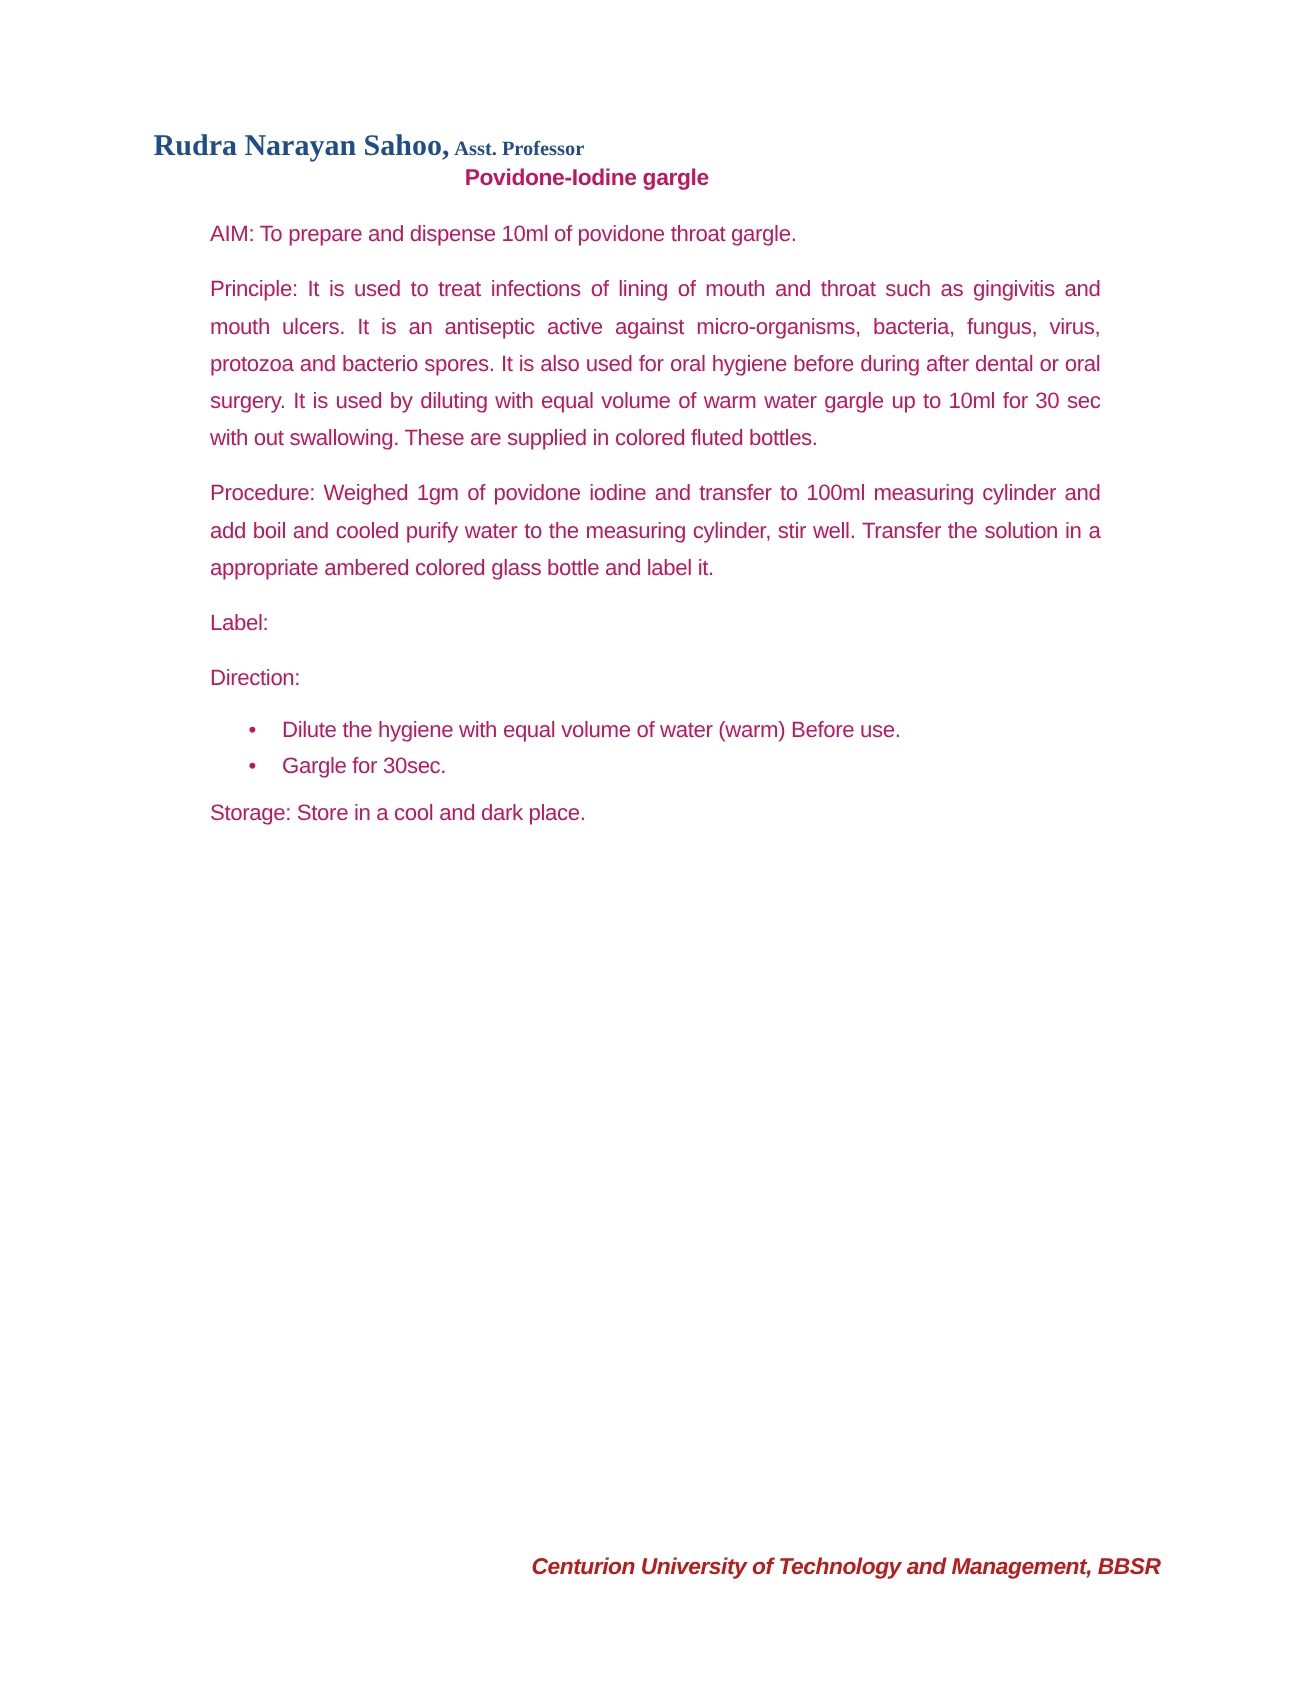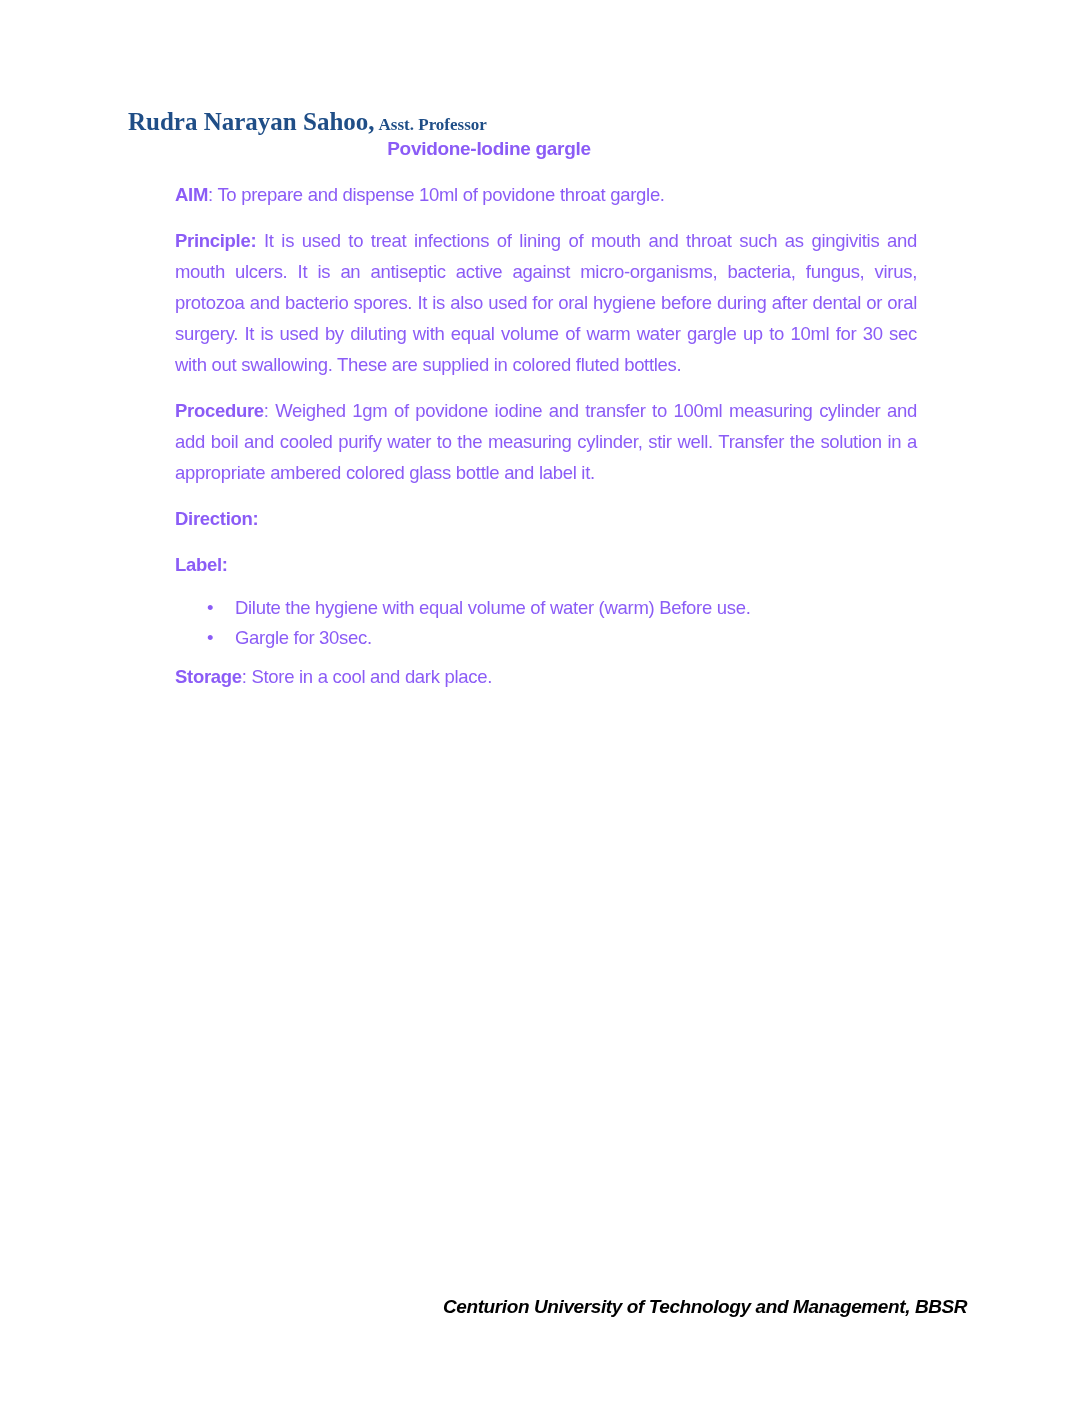--- a/index.html
+++ b/index.html
@@ -8,55 +8,55 @@
     position: absolute; left: 128px; top: 66px;
     font-family: "Liberation Serif", serif; font-weight: bold; color: #1f4e87;
     white-space: nowrap;
     margin-top: 42px;
   }
   .header .name { font-size: 25px; }
   .header .role { font-size: 17px; }
   .doc {
     position: absolute; left: 175px; top: 138px; width: 742px;
     font-family: "Liberation Sans Narrow", "Liberation Sans", sans-serif;
-    color: #8b5cf6; font-size: 18.5px; letter-spacing: -0.3px;
+    color: #be185d; font-size: 18.5px; letter-spacing: -0.3px;
   }
   .title { text-align: center; font-weight: bold; font-size: 19px; margin: 0 0 19px 0; padding-left: 0; position: relative; left: -57px; }
   p { margin: 0 0 15px 0; line-height: 31px; text-align: justify; }
-  b { font-weight: bold; }
+  b { font-weight: normal; }
   ul { margin: -2px 0 8px 0; padding-left: 60px; list-style: none; }
   li { position: relative; line-height: 30px; }
   li .bullet { position: absolute; left: -28px; top: 0; }
   .footer {
     position: absolute; left: 443px; top: 1296px;
     font-family: "Liberation Sans", sans-serif; font-style: italic; font-weight: bold;
-    color: #000000; font-size: 19px; letter-spacing: -0.4px; white-space: nowrap;
+    color: #b91c1c; font-size: 19px; letter-spacing: -0.4px; white-space: nowrap;
   }
 </style>
 </head>
 <body>
 
 <div class="header">
   <span class="name">Rudra Narayan Sahoo,</span>
   <span class="role">Asst. Professor</span>
 </div>
 
 <div class="doc">
   <div class="title">Povidone-Iodine gargle</div>
 
   <p><b>AIM</b><span>: </span><span>To prepare and dispense 10ml of povidone throat gargle.</span></p>
 
 
   <p><b>Principle:</b><span> </span><span>It is used to treat infections of lining of mouth and throat such as gingivitis and mouth ulcers. It is an antiseptic active against micro-organisms, bacteria, fungus, virus, protozoa and bacterio spores. It is also used for oral hygiene before during after dental or oral surgery. It is used by diluting with equal volume of warm water gargle up to 10ml for 30 sec with out swallowing. These are supplied in colored fluted bottles.</span></p>
 
   <p><b>Procedure</b><span>: </span><span>Weighed 1gm of povidone iodine and transfer to 100ml measuring cylinder and add boil and cooled purify water to the measuring cylinder, stir well. Transfer the solution in a appropriate ambered colored glass bottle and label it.</span></p>
 
+  <p><b>Label:</b></p>
+
   <p><b>Direction:</b></p>
-
-  <p><b>Label:</b></p>
   <ul>
     <li><span class="bullet">•</span><span>Dilute the hygiene with equal volume of water (warm) Before use.</span></li>
     <li><span class="bullet">•</span><span>Gargle for 30sec.</span></li>
   </ul>
 
   <p><b>Storage</b><span>: </span><span>Store in a cool and dark place.</span></p>
 
 </div>
 
 <div class="footer">Centurion University of Technology and Management, BBSR</div>

